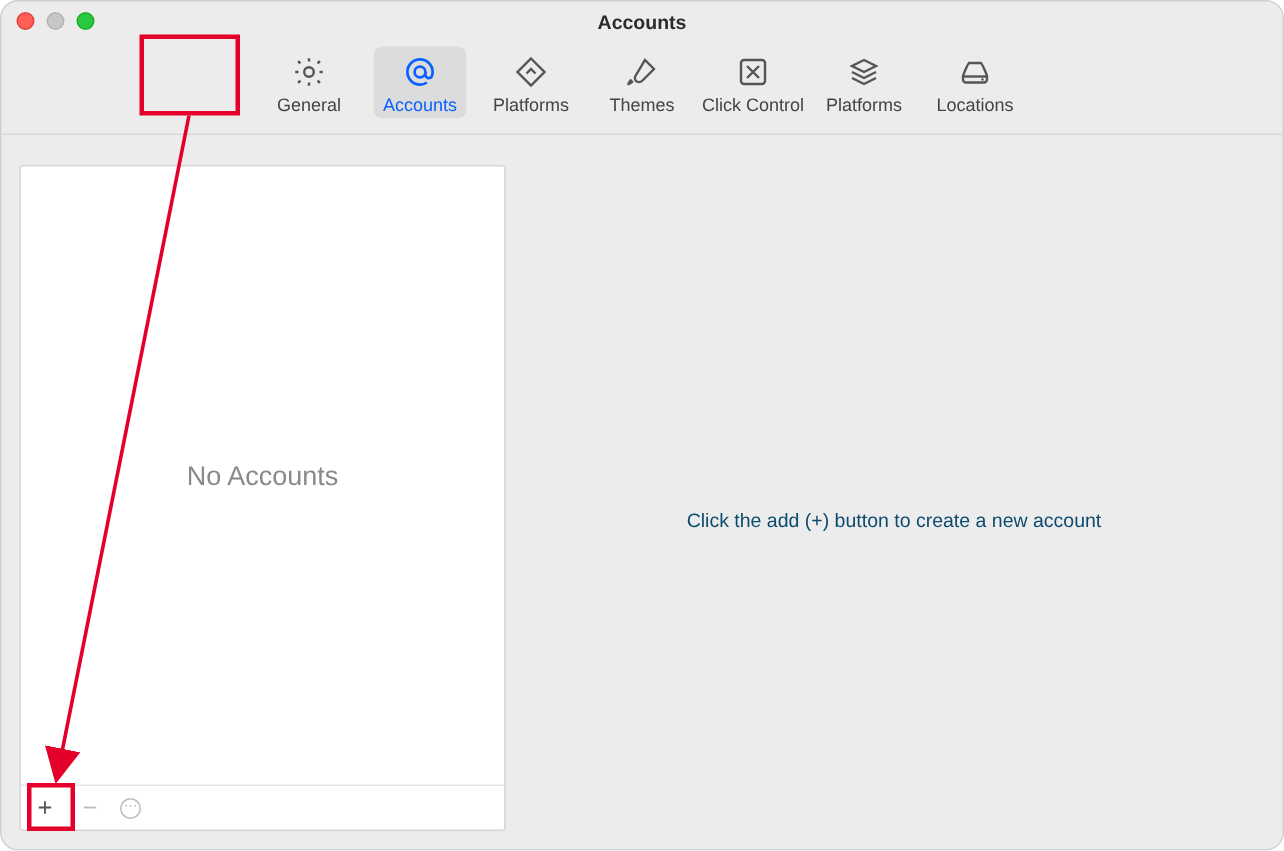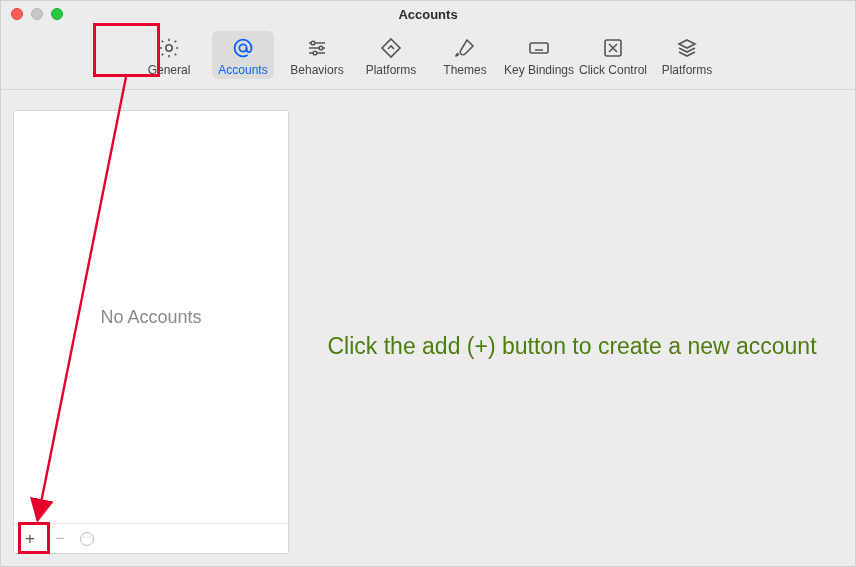--- a/index.html
+++ b/index.html
@@ -9,21 +9,21 @@
       width: 856px;
       height: 567px;
       overflow: hidden;
       position: relative;
     }
     .window {
       width: 856px;
       height: 567px;
       background: #ececec;
       border: 1px solid #d0d0d0;
-      border-radius: 0;
+      border-radius: 12px;
       display: flex;
       flex-direction: column;
       position: relative;
     }
     .titlebar {
       height: 26px;
       display: flex;
       align-items: center;
       padding-left: 10px;
       position: relative;
@@ -86,21 +86,21 @@
       margin-top: 2px;
       white-space: nowrap;
     }
     .content {
       flex: 1;
       display: flex;
       padding: 20px 12px 12px 12px;
       gap: 12px;
     }
     .sidebar-panel {
-      width: 276px;
+      width: 324px;
       background: #ffffff;
       border: 1px solid #d6d6d6;
       border-radius: 2px;
       display: flex;
       flex-direction: column;
       position: relative;
     }
     .sidebar-body {
       flex: 1;
       display: flex;
@@ -149,22 +149,22 @@
       position: relative;
       top: -1px;
     }
     .detail-panel {
       flex: 1;
       display: flex;
       align-items: center;
       justify-content: center;
     }
     .detail-text {
-      color: #4d7c0f;
-      font-size: 23px;
+      color: #0c4a6e;
+      font-size: 13px;
       margin-top: 28px;
     }
     
     .callout-box {
       position: absolute;
       border: 3px solid #e4002b;
       pointer-events: none;
       z-index: 50;
     }
     .arrow-svg {
@@ -202,31 +202,20 @@
     <div class="toolbar-item selected">
       <span class="ticon">
         <svg width="24" height="24" viewBox="0 0 24 24" stroke-width="1.8">
           <circle cx="12" cy="12" r="3.6"></circle>
           <path d="M15.6 12v1.6c0 1.4 1 2.5 2.3 2.5 1.5 0 2.5-1.4 2.5-4.1 0-4.7-3.8-8.4-8.4-8.4S3.6 7.3 3.6 12s3.8 8.4 8.4 8.4c1.7 0 3.3-.5 4.6-1.4"></path>
         </svg>
       </span>
       <span class="tlabel">Accounts</span>
     </div>
 
-    <div class="toolbar-item">
-      <span class="ticon">
-        <svg width="24" height="24" viewBox="0 0 24 24" stroke-width="1.6">
-          <path d="M4 7h16M4 12h16M4 17h16"></path>
-          <circle cx="8" cy="7" r="1.8" fill="#fff"></circle>
-          <circle cx="16" cy="12" r="1.8" fill="#fff"></circle>
-          <circle cx="10" cy="17" r="1.8" fill="#fff"></circle>
-        </svg>
-      </span>
-      <span class="tlabel">Behaviors</span>
-    </div>
 
     <div class="toolbar-item">
       <span class="ticon">
         <svg width="24" height="24" viewBox="0 0 24 24" stroke-width="1.6">
           <path d="M12 3l9 9-9 9-9-9z"></path>
           <path d="M9 13l3-3 3 3"></path>
         </svg>
       </span>
       <span class="tlabel">Platforms</span>
     </div>
@@ -235,29 +224,20 @@
       <span class="ticon">
         <svg width="24" height="24" viewBox="0 0 24 24" stroke-width="1.6">
           <path d="M14 4l6 6-8 8c-1 1-3 1-4 0s-1-3 0-4z"></path>
           <path d="M6 18c-1 1-2 2-3 2 0-1 1-2 2-3"></path>
         </svg>
       </span>
       <span class="tlabel">Themes</span>
     </div>
 
 
-    <div class="toolbar-item">
-      <span class="ticon">
-        <svg width="24" height="24" viewBox="0 0 24 24" stroke-width="1.6">
-          <rect x="3" y="7" width="18" height="10" rx="1.5"></rect>
-          <path d="M6 10h.01M9 10h.01M12 10h.01M15 10h.01M18 10h.01M8 14h8"></path>
-        </svg>
-      </span>
-      <span class="tlabel">Key Bindings</span>
-    </div>
 
     <div class="toolbar-item">
       <span class="ticon">
         <svg width="24" height="24" viewBox="0 0 24 24" stroke-width="1.6">
           <rect x="4" y="4" width="16" height="16" rx="2"></rect>
           <path d="M8 8l8 8M16 8l-8 8"></path>
         </svg>
       </span>
       <span class="tlabel">Click Control</span>
     </div>
@@ -266,20 +246,30 @@
       <span class="ticon">
         <svg width="24" height="24" viewBox="0 0 24 24" stroke-width="1.6">
           <path d="M12 4l8 4-8 4-8-4z"></path>
           <path d="M4 12l8 4 8-4"></path>
           <path d="M4 16l8 4 8-4"></path>
         </svg>
       </span>
       <span class="tlabel">Platforms</span>
     </div>
 
+    <div class="toolbar-item">
+      <span class="ticon">
+        <svg width="24" height="24" viewBox="0 0 24 24" stroke-width="1.6">
+          <path d="M4 15c0-1 3-8 4-9h8c1 1 4 8 4 9v2a2 2 0 0 1-2 2H6a2 2 0 0 1-2-2z"></path>
+          <path d="M4 15h16"></path>
+            <circle cx="17" cy="17" r="0.8" fill="#555" stroke="none"></circle>
+        </svg>
+      </span>
+      <span class="tlabel">Locations</span>
+    </div>
 
 
   </div>
 
   <div class="content">
     <div class="sidebar-panel">
       <div class="sidebar-body">
         <div class="no-accounts">No Accounts</div>
       </div>
       <div class="sidebar-footer">

